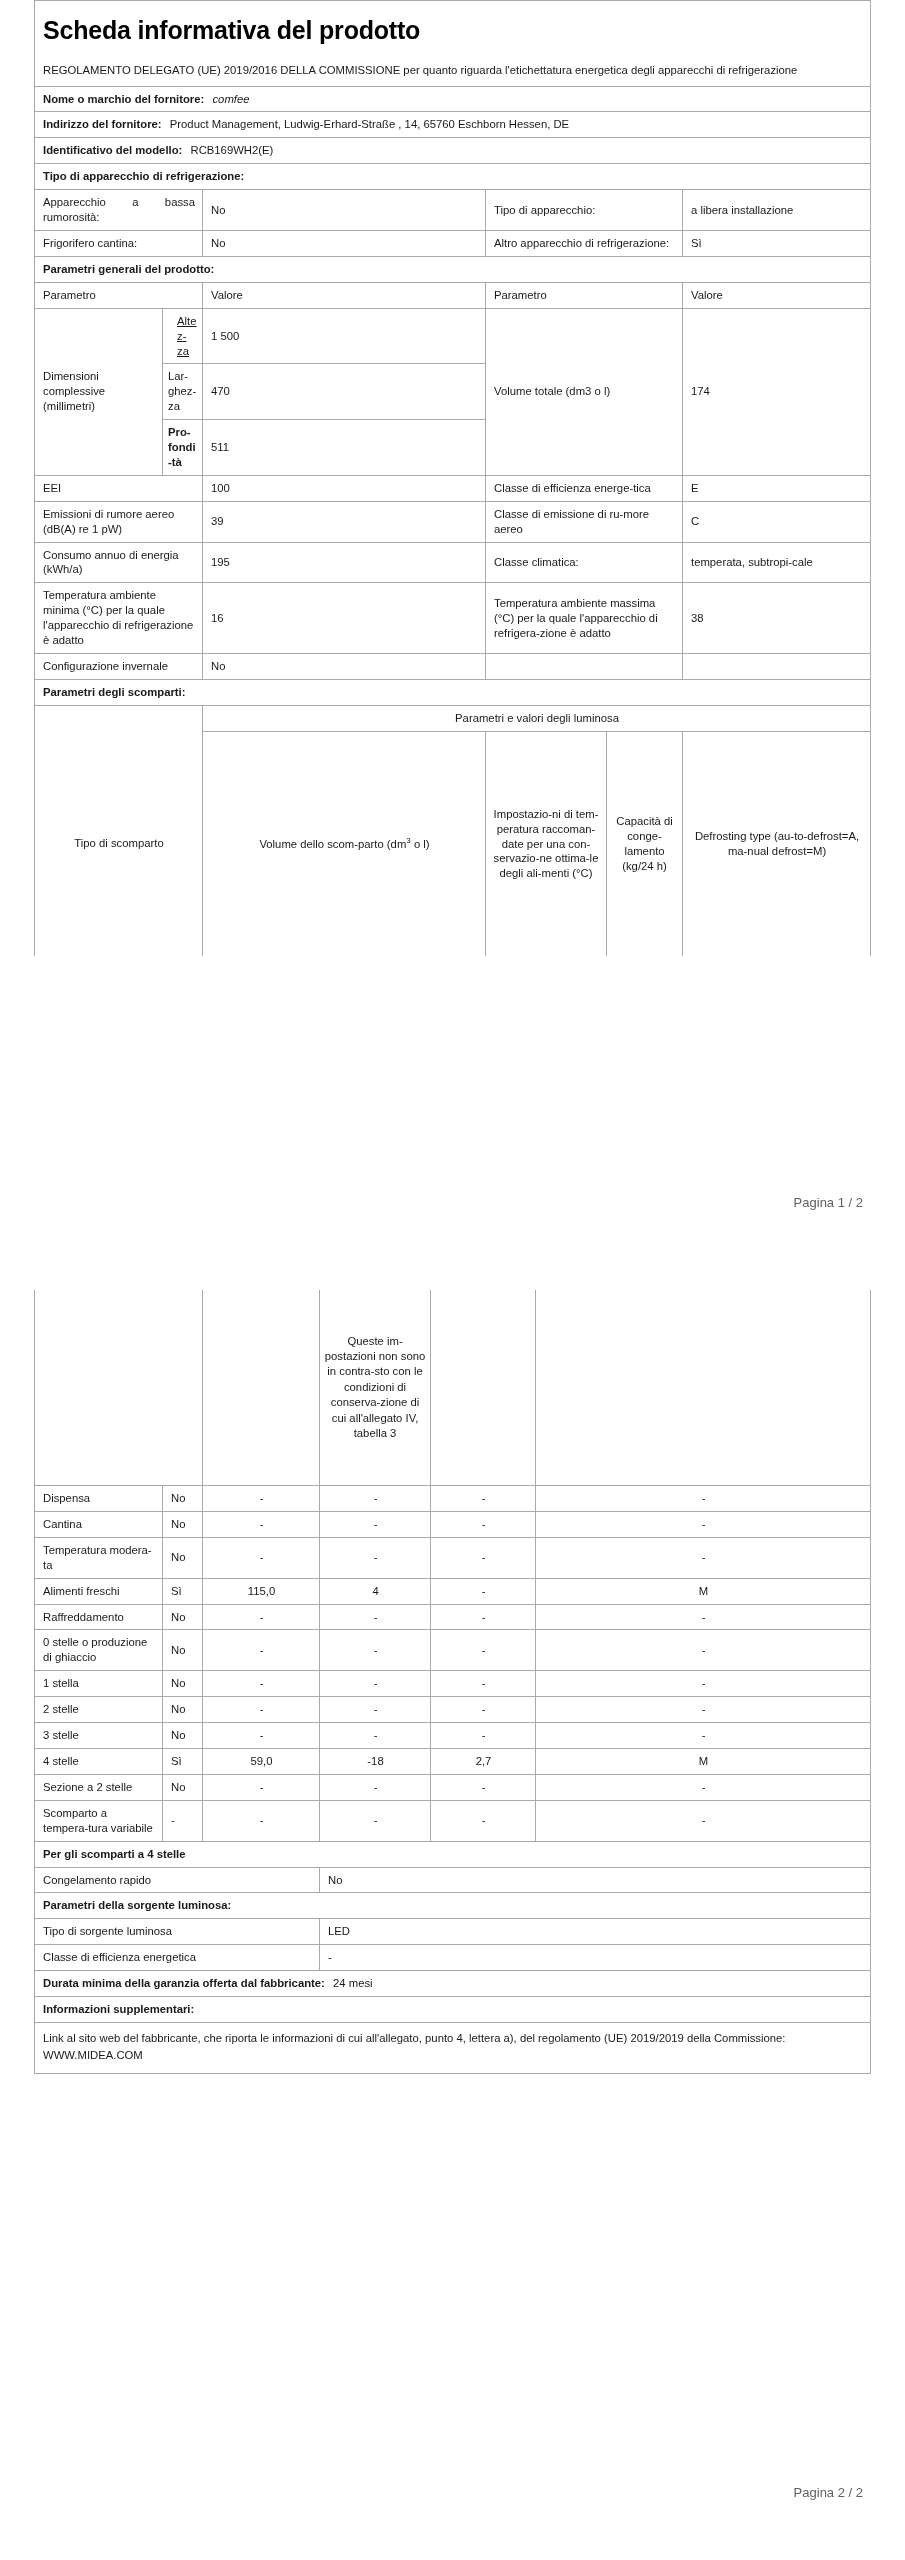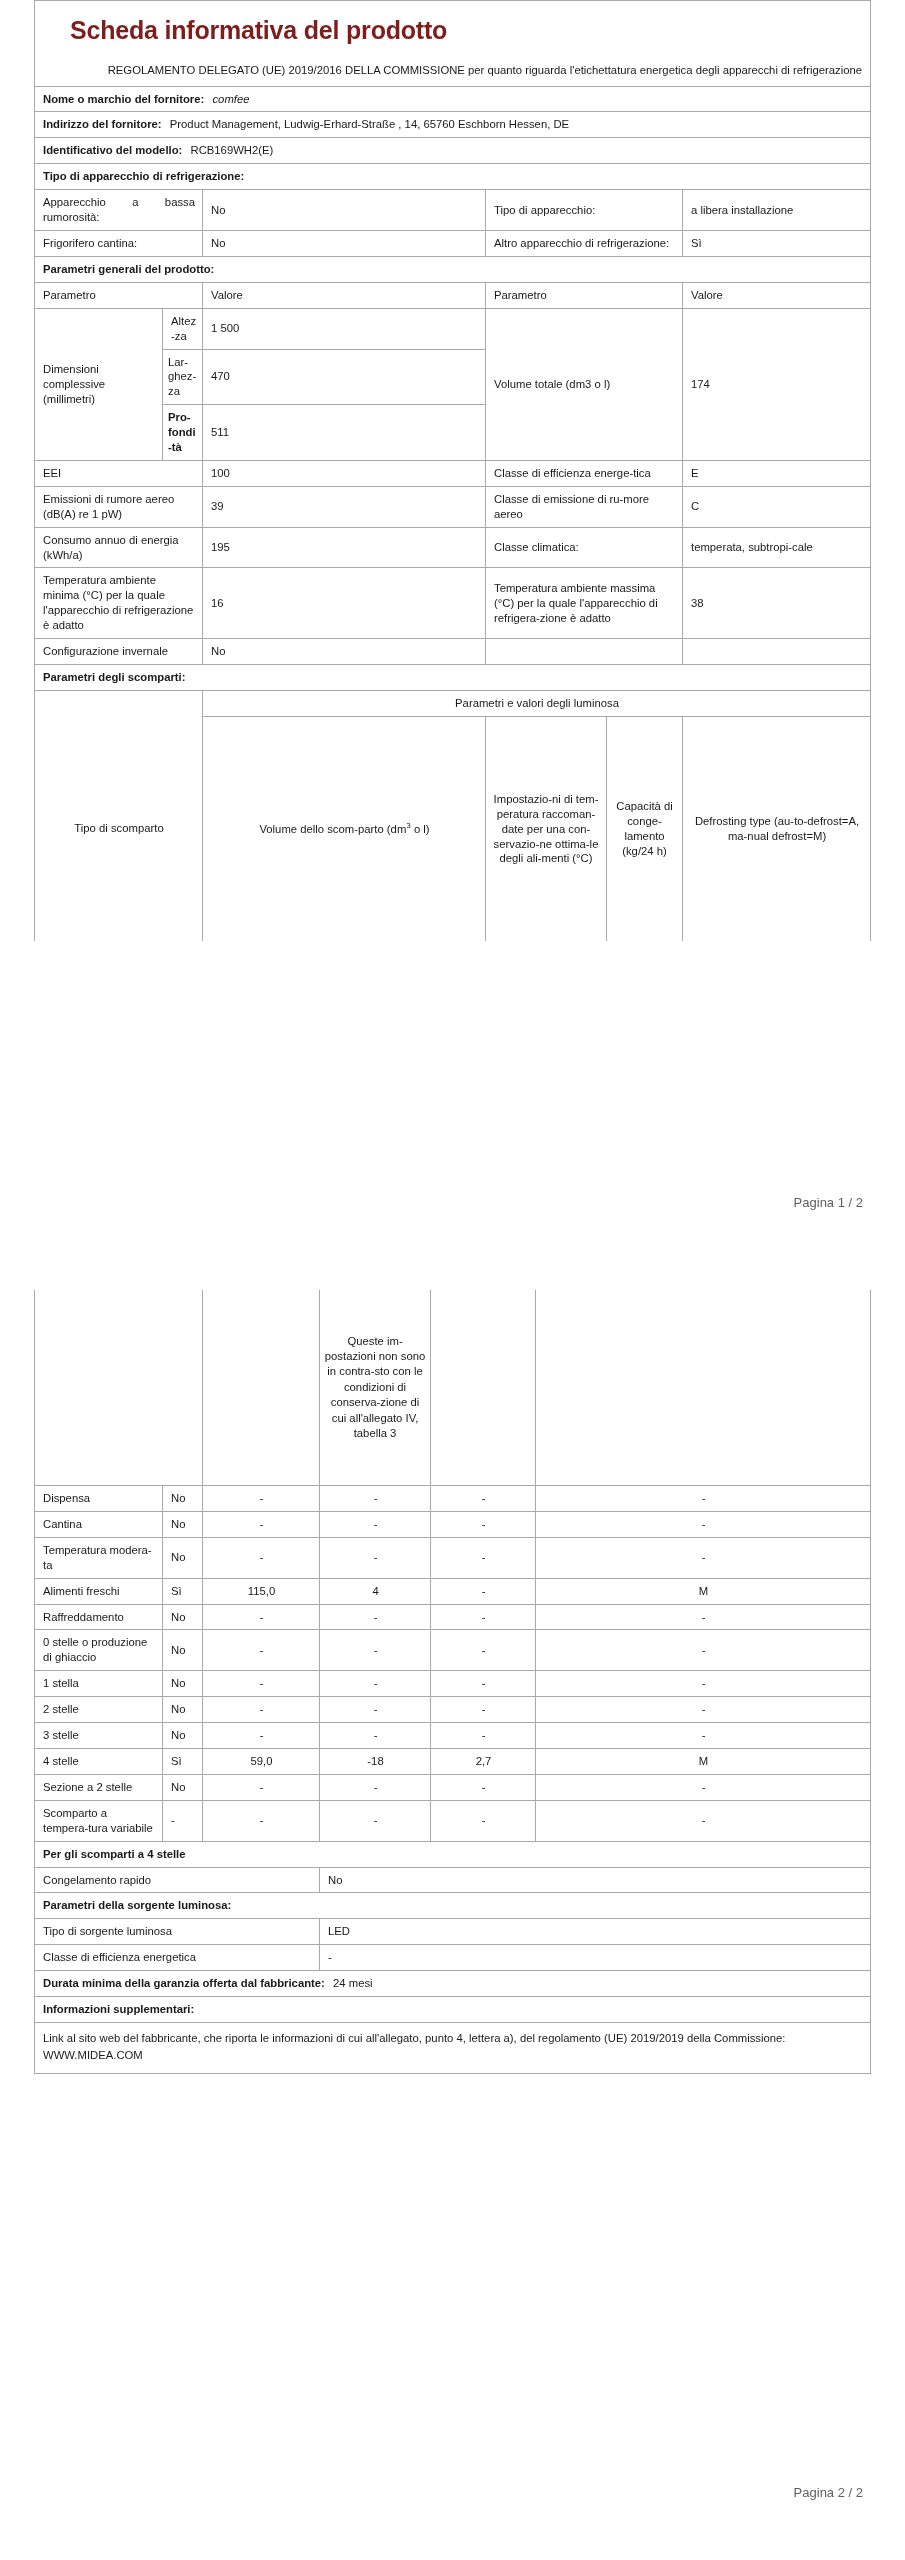--- a/index.html
+++ b/index.html
@@ -41,21 +41,21 @@
     line-height: 1.32;
   }
   table.t td {
     border: 1px solid #a9a9a9;
     padding: 5px 7px 5px 8px;
     vertical-align: middle;
     word-wrap: break-word;
     background: #fff;
   }
   .lbl { font-weight: bold; }
-  .nb-top { border-top: none !important; text-align: right; }
+  .nb-top { border-top: none !important; }
   .nb-bot { border-bottom: none !important; }
   .just {
     text-align: justify;
     text-align-last: left;
     hyphens: manual;
   }
   .ctr { text-align: center; }
   .vt { vertical-align: top; }
   .intro {
     font-size: 11.3px;
@@ -92,21 +92,21 @@
         <col style="width:166px">
         <col style="width:36px">
         <col style="width:85px">
         <col style="width:76px">
         <col style="width:188px">
       </colgroup>
 
       <tbody>
           <tr>
         <td colspan="8" class="nb-bot" style="padding:0;">
-          <div class="doc-title" style="color: #7f1d1d; margin-left: 27px;">Scheda informativa del prodotto</div>
+          <div class="doc-title" style="color: #000000;">Scheda informativa del prodotto</div>
         </td>
       </tr>
 
       <tr>
         <td colspan="8" class="nb-top" style="padding:0;">
           <div class="intro">REGOLAMENTO DELEGATO (UE) 2019/2016 DELLA COMMISSIONE per quanto riguarda l'etichettatura energetica degli apparecchi di refrigerazione</div>
         </td>
       </tr>
 
       <tr>
@@ -154,21 +154,21 @@
 
       <tr class="hdr-row">
         <td colspan="2">Parametro</td>
         <td colspan="2">Valore</td>
         <td colspan="3">Parametro</td>
         <td>Valore</td>
       </tr>
 
       <tr>
         <td rowspan="3" class="ctr" style="text-align:left;">Dimensioni complessive (millimetri)</td>
-        <td class="vt" style="padding:5px 4px 5px 8px;">Altez-za</td>
+        <td class="vt" style="padding:5px 4px 5px 14px;text-decoration:underline;">Altez-za</td>
         <td colspan="2">1 500</td>
         <td rowspan="3" colspan="3">Volume totale (dm3 o l)</td>
         <td rowspan="3">174</td>
       </tr>
 
       <tr>
         <td class="vt" style="padding:5px 4px 5px 5px;">Lar-ghez-za</td>
         <td colspan="2">470</td>
       </tr>
 

